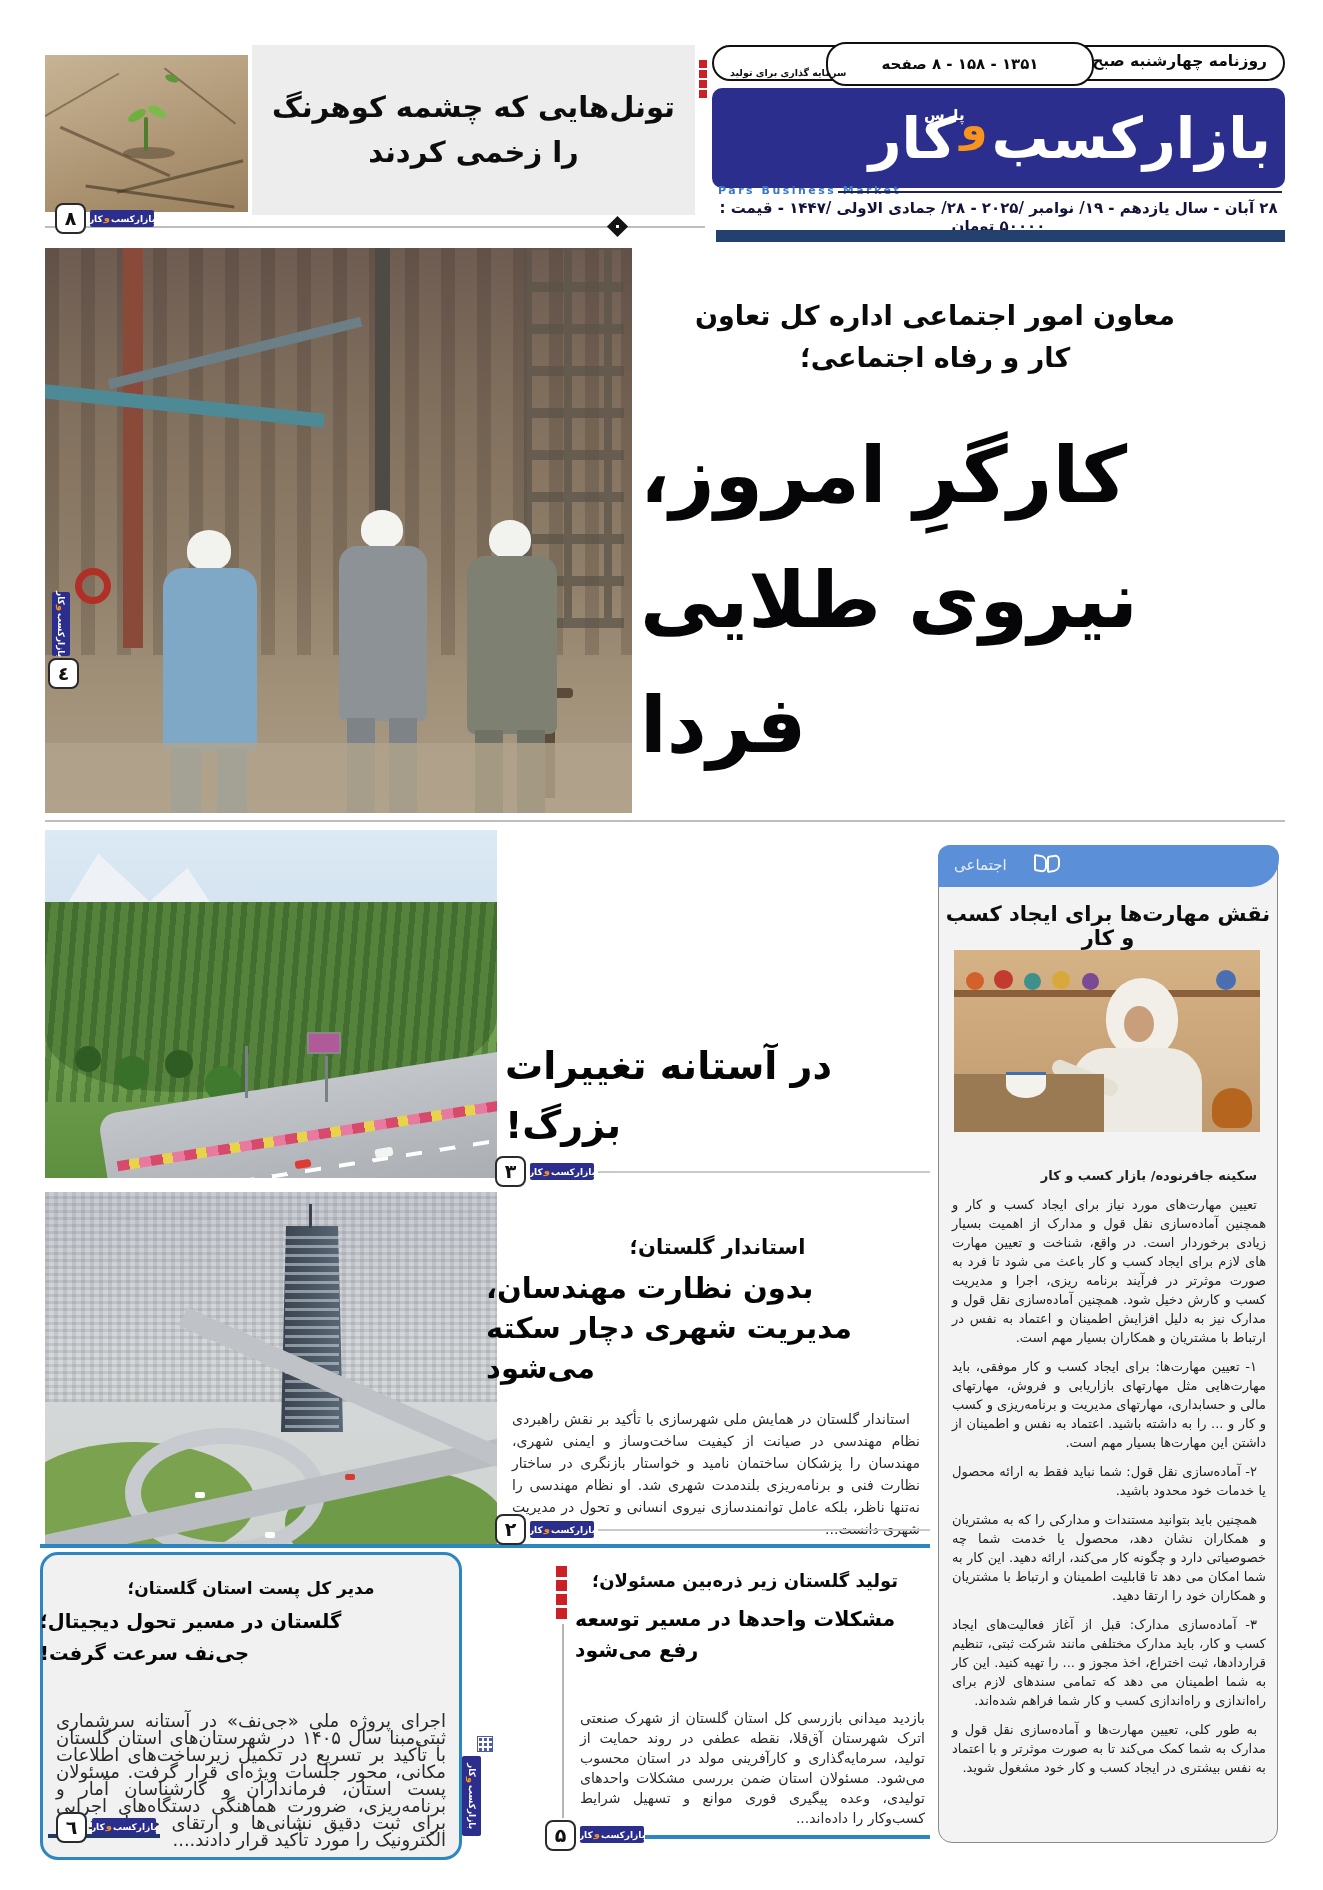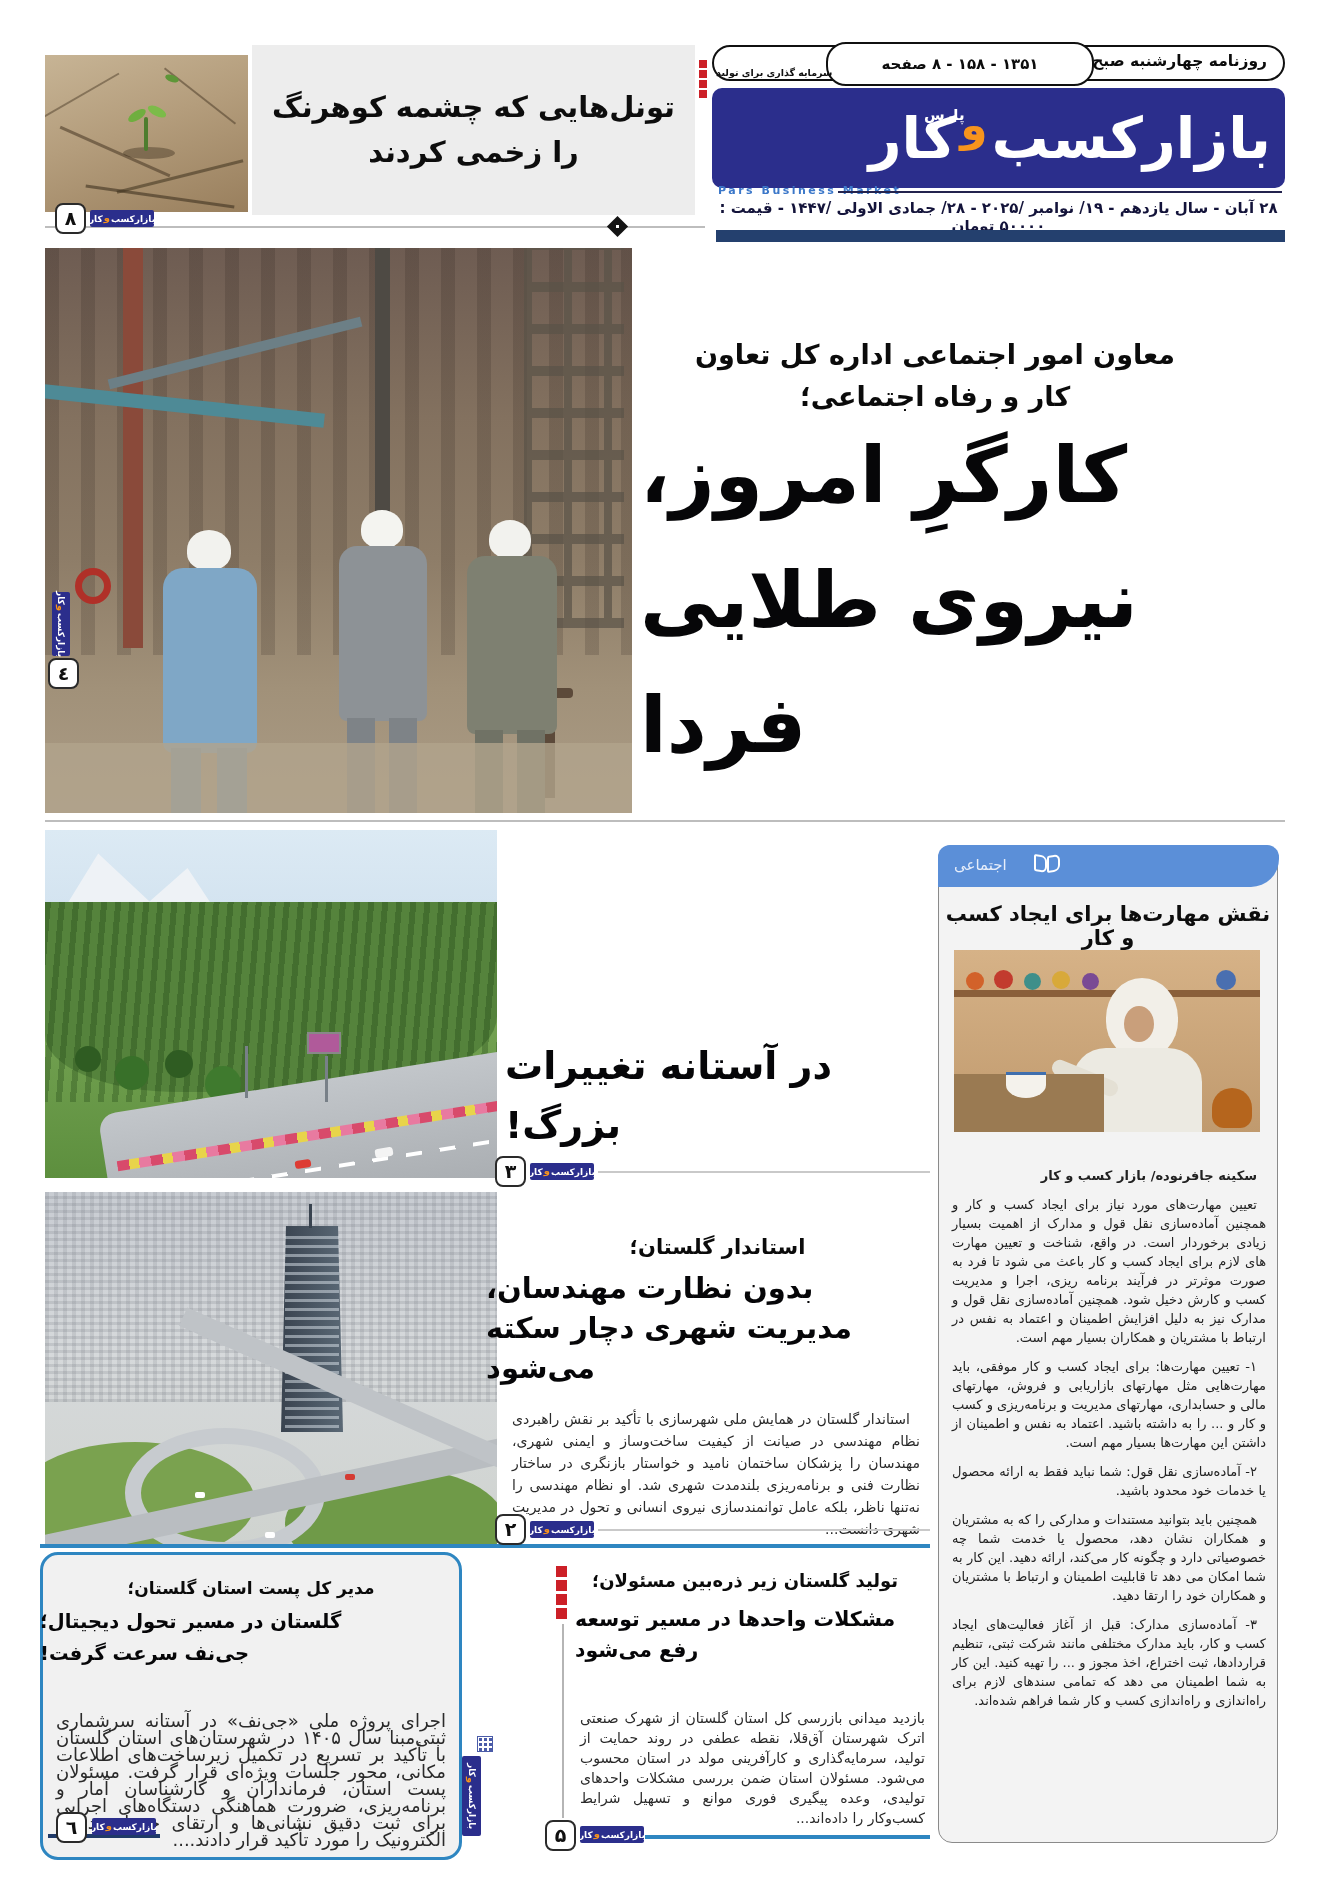--- a/index.html
+++ b/index.html
@@ -8,21 +8,21 @@
   #page *{box-sizing:border-box;}
   .abs{position:absolute;}
   .photo{position:absolute;overflow:hidden;background:#ddd;}
   .photo>div{position:absolute;}
 
   
   .mast-strip{left:712px;top:45px;width:573px;height:36px;border:2.5px solid #101010;border-radius:18px;background:#fff;}
   .mast-right{position:absolute;right:16px;top:5px;font-size:15.5px;font-weight:bold;color:#0c0c0c;}
   .issue-pill{position:absolute;left:112px;top:-5px;width:268px;height:44px;background:#fff;border:2.5px solid #101010;
               border-radius:20px;text-align:center;line-height:40px;font-size:15px;font-weight:bold;color:#0c0c0c;}
-  .tagline{left:716px;top:67px;font-size:9.5px;font-weight:bold;color:#101010;}
+  .tagline{left:716px;top:67px;font-size:9.5px;font-weight:bold;color:#101010;padding-left:14px;}
   .logo-box{left:712px;top:88px;width:573px;height:100px;background:#2b2e8c;border-radius:10px;}
   .logo-row{position:absolute;right:14px;top:8px;height:84px;display:flex;align-items:center;direction:rtl;}
   .logo-big{font-size:57px;font-weight:bold;color:#ffffff;letter-spacing:-2px;}
   .logo-vav{font-size:44px;font-weight:bold;color:#f7941d;position:relative;top:-14px;margin:0 4px;}
   .logo-pars{position:absolute;left:212px;top:18px;font-size:15px;font-weight:bold;color:#ffffff;}
   .latin{left:718px;top:184px;font-size:11px;font-weight:bold;letter-spacing:2.5px;color:#3b77c9;direction:ltr;}
   .latin-line{left:838px;top:191px;width:444px;height:2px;background:#23234e;}
   .date-line{left:712px;top:199px;width:573px;text-align:center;font-size:15px;font-weight:bold;color:#13133a;}
   .navy-bar{left:716px;top:230px;width:569px;height:12px;background:#24406e;}
 
@@ -44,21 +44,21 @@
   .strip-h{width:64px;height:17px;}
   .strip-v{writing-mode:vertical-rl;}
 
   
   .tunnel-box{left:252px;top:45px;width:443px;height:170px;background:#ededed;display:flex;align-items:center;justify-content:center;}
   .tunnel-hl{text-align:center;font-size:29px;font-weight:bold;color:#0d0d0d;line-height:1.55;}
   .kicker{position:absolute;text-align:center;font-weight:bold;color:#0b0b0b;}
   .hl{position:absolute;text-align:left;font-weight:bold;color:#060608;}
   .body-txt{position:absolute;text-align:justify;color:#2a2a2a;}
 
-  .lead-kicker{left:640px;top:295px;width:590px;font-size:27px;line-height:1.55;margin-top:39px;}
+  .lead-kicker{left:640px;top:295px;width:590px;font-size:27px;line-height:1.55;}
   .lead-hl{left:640px;top:413px;width:590px;font-size:78px;line-height:1.6;letter-spacing:-1px;}
 
   .eco-kicker{left:505px;top:846px;width:425px;font-size:26px;line-height:1.45;}
   .eco-hl{left:505px;top:978px;width:425px;font-size:38px;line-height:1.55;}
 
   .eng-kicker{left:505px;top:1235px;width:425px;font-size:21px;}
   .eng-hl{left:486px;top:1268px;width:425px;font-size:29px;line-height:1.38;}
   .eng-body{left:512px;top:1408px;width:408px;font-size:14px;line-height:22px;text-indent:10px;}
 
   
@@ -278,20 +278,21 @@
       <div style="left:52px;bottom:34px;width:40px;height:26px;background:#f4f2ec;border-radius:0 0 50% 50%;border-top:3px solid #3f6fae;"></div>
       <div style="left:258px;bottom:4px;width:40px;height:40px;background:#b5651d;border-radius:50% 50% 30% 30%;"></div>
     </div>
     <div class="note-text">
       <p class="note-author">سکینه جافرنوده/ بازار کسب و کار</p>
       <p>تعیین مهارت‌های مورد نیاز برای ایجاد کسب و کار و همچنین آماده‌سازی نقل قول و مدارک از اهمیت بسیار زیادی برخوردار است. در واقع، شناخت و تعیین مهارت های لازم برای ایجاد کسب و کار باعث می شود تا فرد به صورت موثرتر در فرآیند برنامه ریزی، اجرا و مدیریت کسب و کارش دخیل شود. همچنین آماده‌سازی نقل قول و مدارک نیز به دلیل افزایش اطمینان و اعتماد به نفس در ارتباط با مشتریان و همکاران بسیار مهم است.</p>
       <p>۱- تعیین مهارت‌ها: برای ایجاد کسب و کار موفقی، باید مهارت‌هایی مثل مهارتهای بازاریابی و فروش، مهارتهای مالی و حسابداری، مهارتهای مدیریت و برنامه‌ریزی و کسب و کار و ... را به داشته باشید. اعتماد به نفس و اطمینان از داشتن این مهارت‌ها بسیار مهم است.</p>
       <p>۲- آماده‌سازی نقل قول: شما نباید فقط به ارائه محصول یا خدمات خود محدود باشید.</p>
       <p>همچنین باید بتوانید مستندات و مدارکی را که به مشتریان و همکاران نشان دهد، محصول یا خدمت شما چه خصوصیاتی دارد و چگونه کار می‌کند، ارائه دهید. این کار به شما امکان می دهد تا قابلیت اطمینان و ارتباط با مشتریان و همکاران خود را ارتقا دهید.</p>
       <p>۳- آماده‌سازی مدارک: قبل از آغاز فعالیت‌های ایجاد کسب و کار، باید مدارک مختلفی مانند شرکت ثبتی، تنظیم قراردادها، ثبت اختراع، اخذ مجوز و ... را تهیه کنید. این کار به شما اطمینان می دهد که تمامی سندهای لازم برای راه‌اندازی و راه‌اندازی کسب و کار شما فراهم شده‌اند.</p>
+      <p>به طور کلی، تعیین مهارت‌ها و آماده‌سازی نقل قول و مدارک به شما کمک می‌کند تا به صورت موثرتر و با اعتماد به نفس بیشتری در ایجاد کسب و کار خود مشغول شوید.</p>
     </div>
   </div>
 
   <div class="abs blue-line-top"></div>
 
   <div class="abs post-box"></div>
   <div class="kicker post-kicker">مدیر کل پست استان گلستان؛</div>
   <div class="hl post-hl">
     <span>گلستان در مسیر تحول دیجیتال؛</span><br>
     <span>جی‌نف سرعت گرفت!</span>

